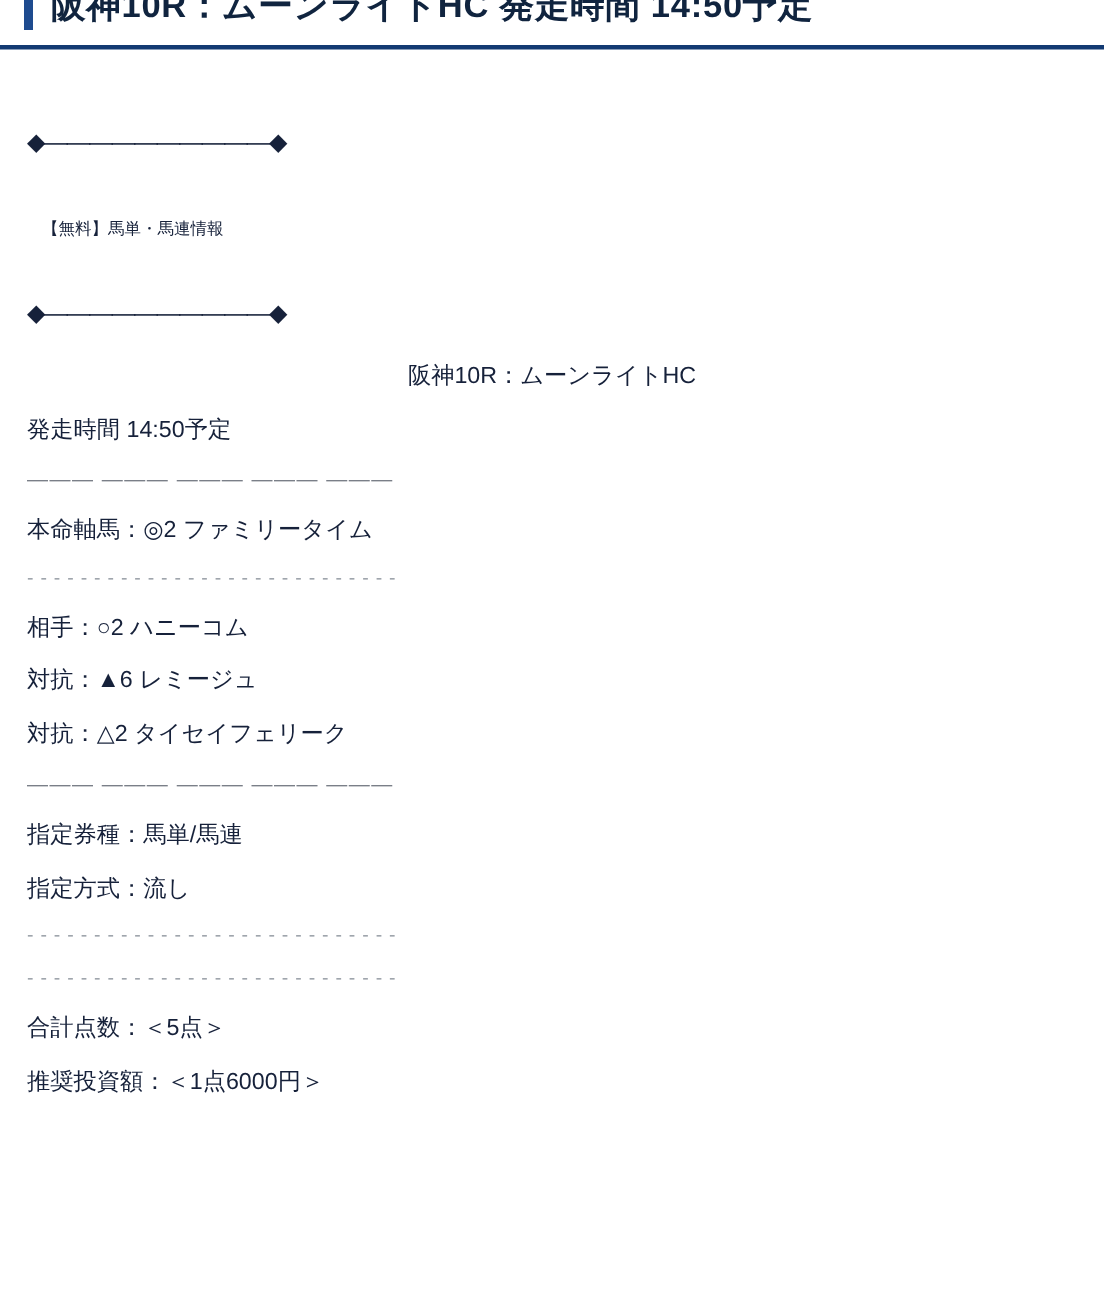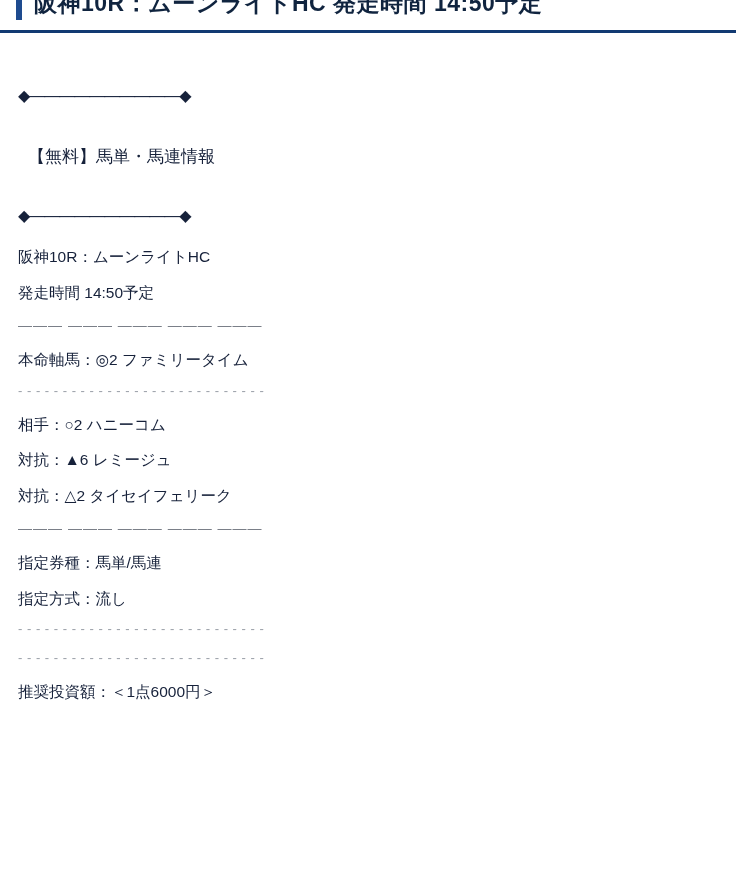--- a/index.html
+++ b/index.html
@@ -61,21 +61,21 @@
   .divider-diamond {
     margin-top: 50px;
     font-size: 16px;
     letter-spacing: -1px;
     color: #16213a;
     white-space: nowrap;
   }
 
   .promo {
     margin-top: 44px;
-    font-size: 17px;
+    font-size: 11px;
     color: #16213a;
   }
   .promo-line1 {
     padding-left: 10px;
   }
   .promo-line2 {
     margin-top: 22px;
     padding-left: 52px;
   }
 
@@ -87,20 +87,21 @@
     white-space: nowrap;
   }
 
   .line {
     margin-top: 20px;
     font-size: 15.5px;
     color: #16213a;
   }
   .line.first {
     margin-top: 25px;
+    text-align: center;
   }
 
   .dash-heavy {
     margin-top: 18px;
     color: #7a7f88;
     font-size: 14px;
     letter-spacing: 1px;
     white-space: nowrap;
   }
   .dash-light {
@@ -148,15 +149,16 @@
   <div class="dash-heavy">――― ――― ――― ――― ―――</div>
 
   <div class="line">指定券種：馬単/馬連</div>
   <div class="line">指定方式：流し</div>
 
   <div class="dash-light">- - - - - - - - - - - - - - - - - - - - - - - - - - - -</div>
 
 
   <div class="dash-light">- - - - - - - - - - - - - - - - - - - - - - - - - - - -</div>
 
+  <div class="line">合計点数：＜5点＞</div>
   <div class="line">推奨投資額：＜1点6000円＞</div>
 
 </div>
 
 </body></html>

